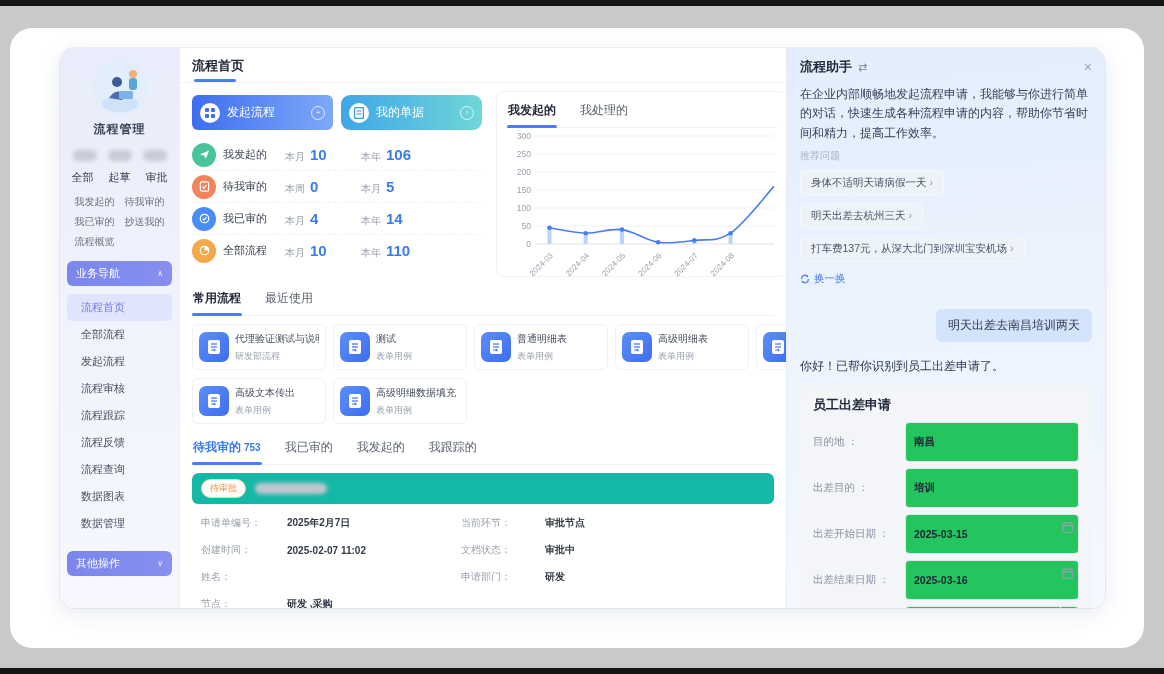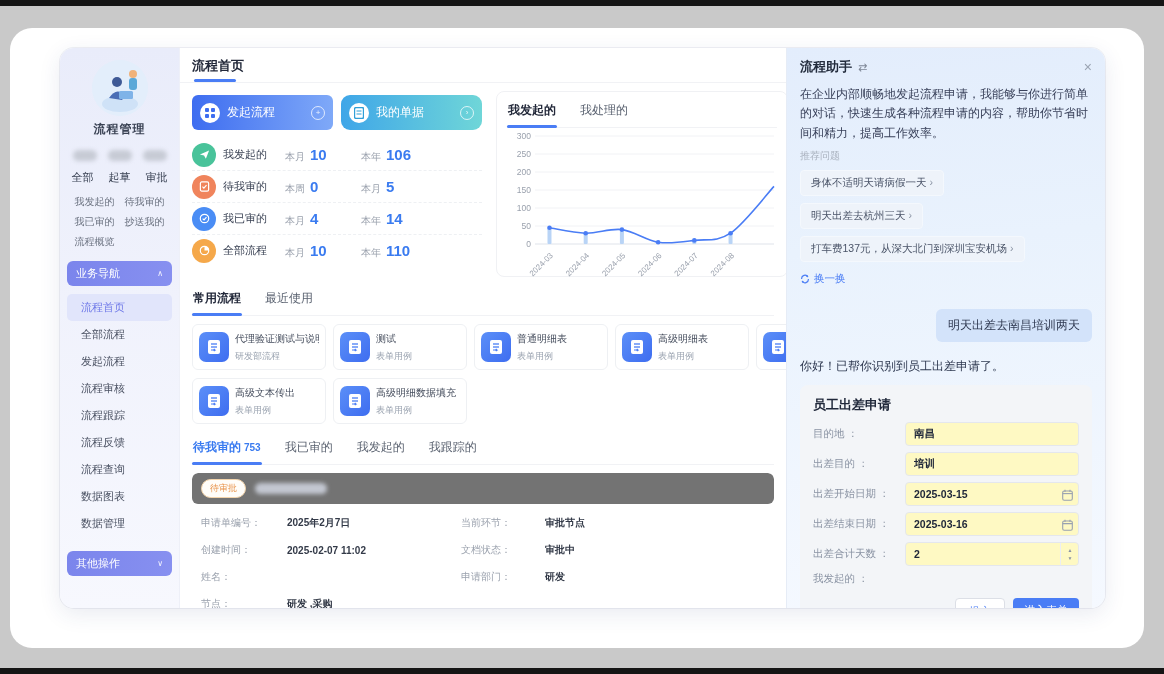--- a/index.html
+++ b/index.html
@@ -58,21 +58,21 @@
   .common{margin-top:10px;}
   .tile-row{display:flex;gap:7px;margin-top:8px;width:598px;overflow:hidden;}
   .tile{min-width:120px;width:120px;height:44px;border:1px solid #eef0f3;border-radius:6px;display:flex;align-items:center;gap:6px;padding:0 6px;box-sizing:content-box;background:#fff;cursor:pointer;}
   .tile-ic{width:30px;height:30px;min-width:30px;border-radius:7px;background:linear-gradient(135deg,#5b8ff8,#3e6df0);display:flex;align-items:center;justify-content:center;}
   .tile-tx{overflow:hidden;}
   .tile-name{font-size:10px;color:#444c5c;white-space:nowrap;overflow:hidden;}
   .tile-cat{font-size:9px;color:#9aa3b0;margin-top:4px;white-space:nowrap;}
 
   .todo{margin-top:12px;}
   .todo-card{margin-top:8px;border-radius:6px;overflow:hidden;}
-  .todo-strip{background:#737373;padding:6px 9px;display:flex;align-items:center;gap:9px;border-radius:6px;}
+  .todo-strip{background:#14b8a6;padding:6px 9px;display:flex;align-items:center;gap:9px;border-radius:6px;}
   .badge{border:1px solid #f3d4ab;color:#e8954d;background:#fffdf9;border-radius:10px;font-size:9px;padding:2px 8px;white-space:nowrap;}
   .blurbar{width:72px;height:11px;background:#c3c7d1;border-radius:6px;filter:blur(2px);}
   .todo-fields{display:grid;grid-template-columns:72px 160px 70px 150px;column-gap:14px;row-gap:13px;padding:12px 9px 10px;align-items:center;}
   .f-label{font-size:10px;color:#9aa1ad;}
   .f-value{font-size:10px;color:#333a48;font-weight:bold;}
   .blurval{width:34px;height:10px;background:#c3c7d1;border-radius:5px;filter:blur(2px);}
 
   
   .panel{width:319px;min-width:319px;background:linear-gradient(175deg,#e3edfc 0%,#e9f2fd 35%,#f5f9ff 100%);border-left:1px solid #e6ecf6;box-sizing:border-box;padding:10px 13px;display:flex;flex-direction:column;position:relative;overflow:hidden;}
   .p-head{display:flex;align-items:center;gap:6px;text-align:center;}
@@ -85,21 +85,21 @@
   .chip .arr{color:#8a93a3;margin-left:3px;}
   .refresh{display:flex;align-items:center;gap:4px;color:#4a7df5;font-size:10.5px;margin:3px 0 0;cursor:pointer;}
   .bubble{align-self:flex-end;background:#d3e3fa;border-radius:6px;padding:8px 12px;font-size:12px;color:#2e3850;margin-top:23px;}
   .reply{font-size:12px;color:#2e3850;margin-top:16px;}
 
   .formcard{margin-top:10px;background:#f3f5f8;border-radius:8px;padding:11px 13px 10px;}
   .formtitle{font-size:13px;font-weight:bold;color:#20283a;margin-bottom:8px;}
   .frow{display:grid;grid-template-columns:92px 1fr;align-items:center;margin-top:6px;}
   .flabel{font-size:10.5px;color:#8a93a3;}
   .fwrap{position:relative;}
-  .finput{width:100%;height:24px;background:#fef9c3;border:1px solid #e4e7ed;border-radius:4px;font-size:10.5px;font-weight:bold;color:#20283a;padding:0 8px;box-sizing:border-box;outline:none;font-family:inherit;}
+  .finput{width:100%;height:40px;background:#22c55e;border:1px solid #e4e7ed;border-radius:4px;font-size:10.5px;font-weight:bold;color:#20283a;padding:0 8px;box-sizing:border-box;outline:none;font-family:inherit;}
   .fico{position:absolute;right:6px;top:5px;}
   .stepper{position:absolute;right:0;top:1px;bottom:1px;width:18px;border-left:1px solid #eceef2;display:flex;flex-direction:column;align-items:center;justify-content:center;color:#8a93a3;font-size:5px;gap:2px;}
   .fbtns{display:flex;justify-content:flex-end;gap:8px;margin-top:12px;}
   .btn-sec{height:24px;padding:0 13px;background:#fff;border:1px solid #dcdfe6;border-radius:4px;color:#4a7df5;font-size:11px;line-height:24px;cursor:pointer;}
   .btn-pri{height:24px;padding:0 11px;background:#4a7df5;border-radius:4px;color:#fff;font-size:11px;line-height:24px;cursor:pointer;}
 </style>
 </head>
 <body>
 
 <div class="stage">

